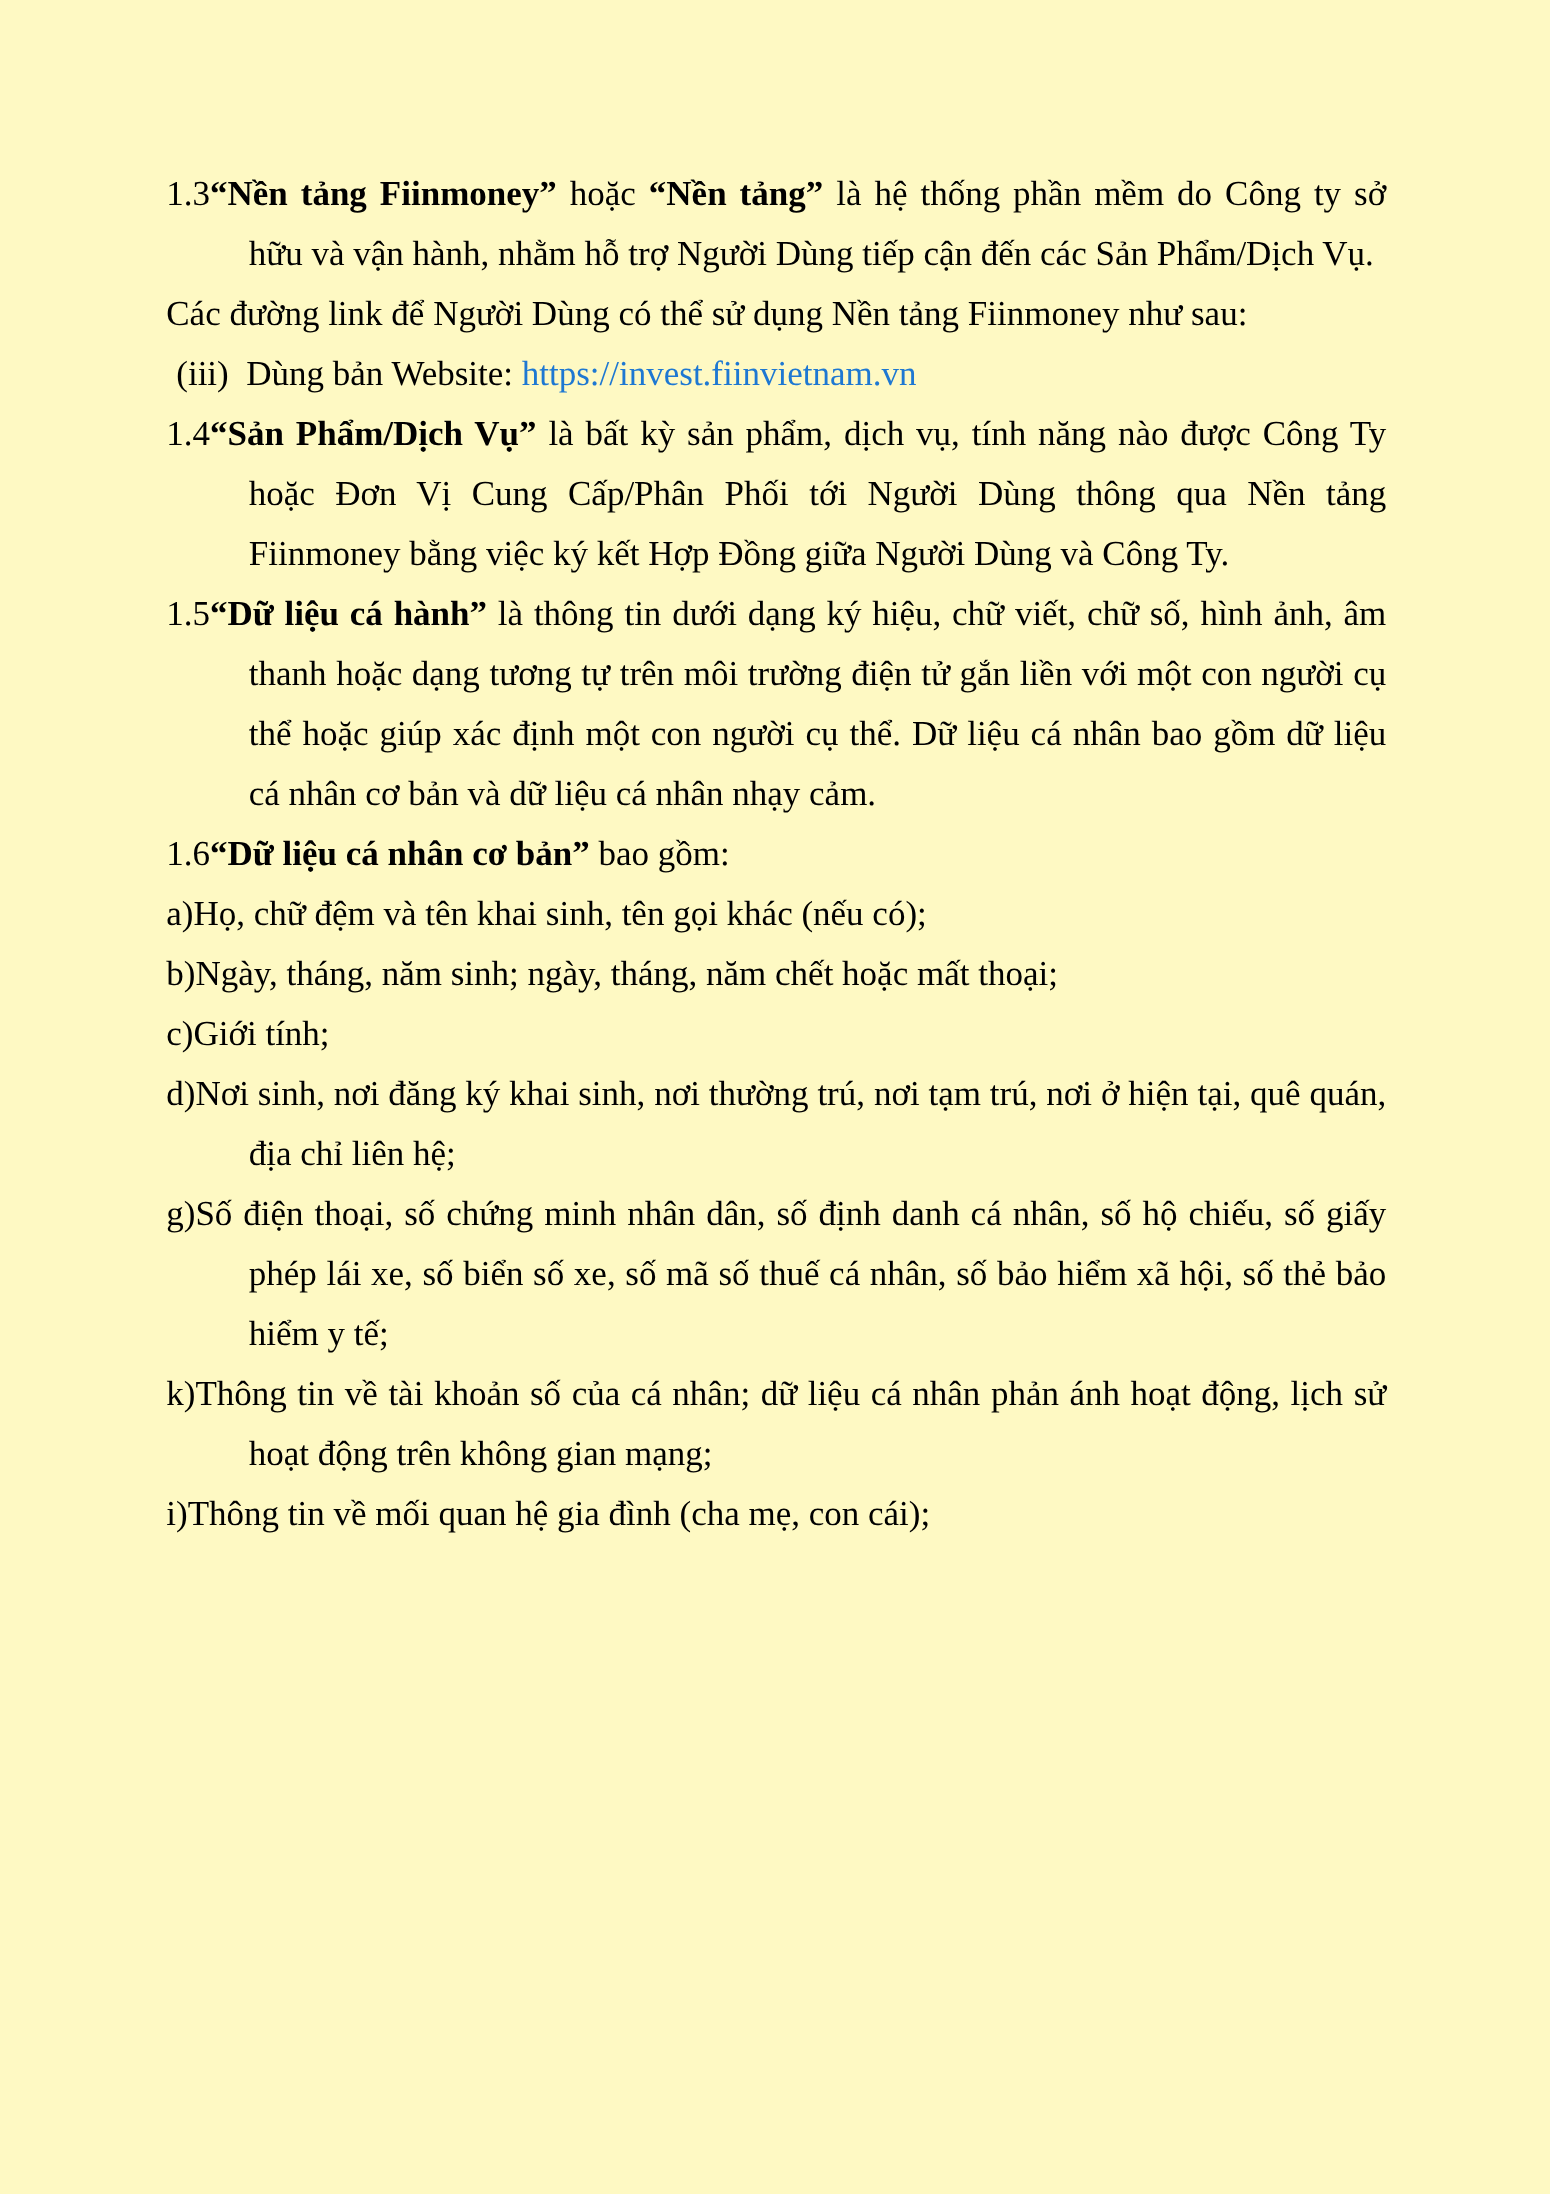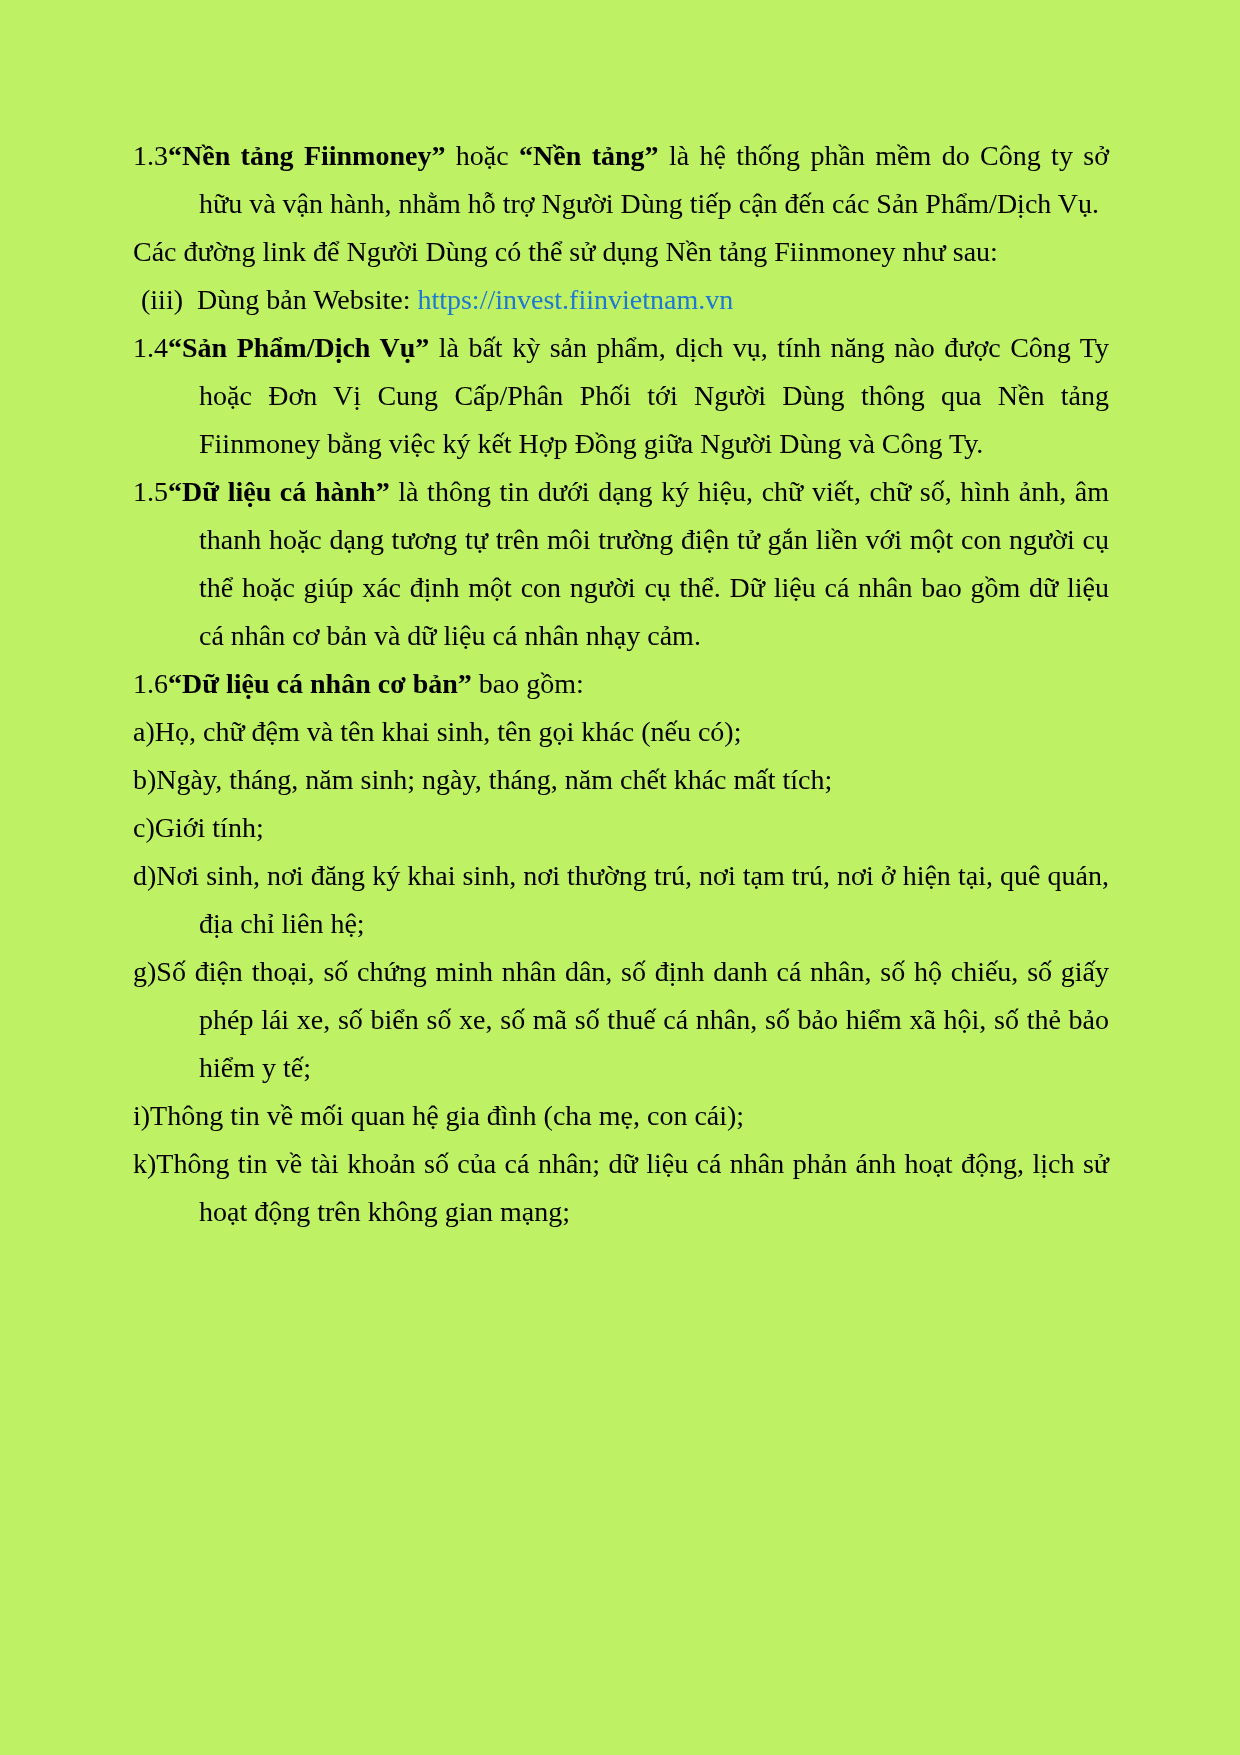--- a/index.html
+++ b/index.html
@@ -12,21 +12,21 @@
     height: 1755px;
     position: relative;
     font-family: "Liberation Serif", "DejaVu Serif", serif;
     color: #000000;
   }
   .page {
     position: absolute;
     left: 0; top: 0;
     width: 1240px;
     height: 1755px;
-    background: #bef264;
+    background: #fef9c3;
     overflow: hidden;
   }
   .doc-body {
     position: absolute;
     left: 133px;
     top: 132px;
     width: 976px;
     font-size: 28px;
     line-height: 48px;
     text-align: justify;
@@ -62,20 +62,20 @@
 
 <div class="page">
   <div class="doc-body">
       <p class="para hanging"><span class="n">1.3</span><span class="b">“Nền tảng Fiinmoney”</span><span class="n"> hoặc </span><span class="b">“Nền tảng”</span><span class="n"> là hệ thống phần mềm do Công ty sở hữu và vận hành, nhằm hỗ trợ Người Dùng tiếp cận đến các Sản Phẩm/Dịch Vụ.</span></p>
       <p class="para flat"><span class="n">Các đường link để Người Dùng có thể sử dụng Nền tảng Fiinmoney như sau:</span></p>
       <p class="para sub"><span class="n">(iii) Dùng bản Website: </span><a class="link" href="#">https://invest.fiinvietnam.vn</a></p>
       <p class="para hanging"><span class="n">1.4</span><span class="b">“Sản Phẩm/Dịch Vụ”</span><span class="n"> là bất kỳ sản phẩm, dịch vụ, tính năng nào được Công Ty hoặc Đơn Vị Cung Cấp/Phân Phối tới Người Dùng thông qua Nền tảng Fiinmoney bằng việc ký kết Hợp Đồng giữa Người Dùng và Công Ty.</span></p>
       <p class="para hanging"><span class="n">1.5</span><span class="b">“Dữ liệu cá hành”</span><span class="n"> là thông tin dưới dạng ký hiệu, chữ viết, chữ số, hình ảnh, âm thanh hoặc dạng tương tự trên môi trường điện tử gắn liền với một con người cụ thể hoặc giúp xác định một con người cụ thể. Dữ liệu cá nhân bao gồm dữ liệu cá nhân cơ bản và dữ liệu cá nhân nhạy cảm.</span></p>
       <p class="para hanging"><span class="n">1.6</span><span class="b">“Dữ liệu cá nhân cơ bản”</span><span class="n"> bao gồm:</span></p>
       <p class="para hanging"><span class="n">a)Họ, chữ đệm và tên khai sinh, tên gọi khác (nếu có);</span></p>
-      <p class="para hanging"><span class="n">b)Ngày, tháng, năm sinh; ngày, tháng, năm chết khác mất tích;</span></p>
+      <p class="para hanging"><span class="n">b)Ngày, tháng, năm sinh; ngày, tháng, năm chết hoặc mất thoại;</span></p>
       <p class="para hanging"><span class="n">c)Giới tính;</span></p>
       <p class="para hanging"><span class="n">d)Nơi sinh, nơi đăng ký khai sinh, nơi thường trú, nơi tạm trú, nơi ở hiện tại, quê quán, địa chỉ liên hệ;</span></p>
       <p class="para hanging"><span class="n">g)Số điện thoại, số chứng minh nhân dân, số định danh cá nhân, số hộ chiếu, số giấy phép lái xe, số biển số xe, số mã số thuế cá nhân, số bảo hiểm xã hội, số thẻ bảo hiểm y tế;</span></p>
+      <p class="para hanging"><span class="n">k)Thông tin về tài khoản số của cá nhân; dữ liệu cá nhân phản ánh hoạt động, lịch sử hoạt động trên không gian mạng;</span></p>
       <p class="para hanging"><span class="n">i)Thông tin về mối quan hệ gia đình (cha mẹ, con cái);</span></p>
-      <p class="para hanging"><span class="n">k)Thông tin về tài khoản số của cá nhân; dữ liệu cá nhân phản ánh hoạt động, lịch sử hoạt động trên không gian mạng;</span></p>
     </div>
 </div>
 
 </body></html>

